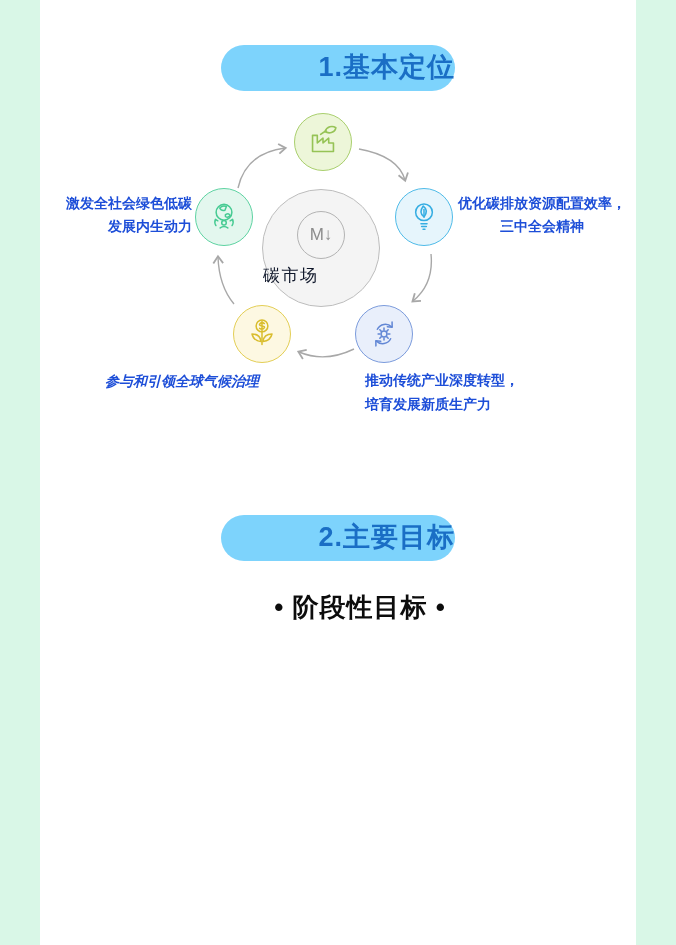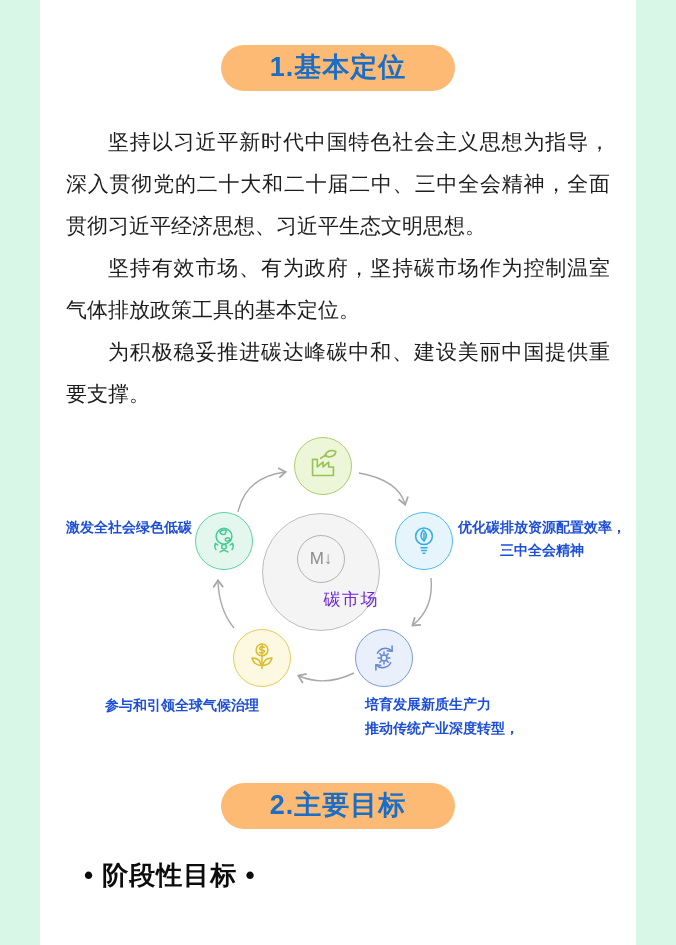--- a/index.html
+++ b/index.html
@@ -11,23 +11,24 @@
     color:#1d1d1d;
   }
   .content {
     width:596px; height:945px; margin:0 40px; background:#ffffff;
   }
   
   .pill-wrap { text-align:center; }
   .pill-wrap.first { padding-top:45px; }
   .pill {
     display:inline-block; width:234px; padding:4px 0 6px;
-    background:#fdba74; color:#1a6ec5;
+    background:#7dd3fc; color:#1a6ec5;
     border-radius:24px; font-size:27px; font-weight:bold;
     letter-spacing:1px;
+    text-align:right;
   }
   
   .para-block { margin:30px 26px 0; }
   .para-block p {
     margin:0; font-size:21px; line-height:42px;
     text-align:justify; text-indent:2em; color:#1d1d1d;
   }
   
   .diagram { position:relative; height:330px; width:676px; margin-left:-40px; margin-top:8px; }
   .arrows { position:absolute; left:0; top:0; width:676px; height:330px; }
@@ -36,62 +37,57 @@
     background:#f4f4f4; border:1.4px solid #bdbdbd; border-radius:50%;
   }
   .inner-circle {
     position:absolute; left:34px; top:21px; width:48px; height:48px;
     border:1.4px solid #b3b3b3; border-radius:50%;
     display:flex; align-items:center; justify-content:center;
     font-size:17px; color:#8c8c8c;
   }
   .center-label {
     position:absolute; bottom:19px; left:0; width:100%;
-    text-align:right; font-size:17px; color:#6d28d9; letter-spacing:1.5px;
+    text-align:left; font-size:17px; color:#0f172a; letter-spacing:1.5px;
   }
   .node {
     position:absolute; width:58px; height:58px; border-radius:50%;
     display:flex; align-items:center; justify-content:center;
   }
   .node svg { width:38px; height:38px; }
   .node-factory  { left:294px; top:14px;  background:#edf6d9; border:1.6px solid #a9cf6d; }
   .node-globe    { left:195px; top:89px;  background:#e3f7ee; border:1.6px solid #5ed3a2; }
   .node-bulb     { left:395px; top:89px;  background:#e6f5fc; border:1.6px solid #4fbbe8; }
   .node-coin     { left:233px; top:206px; background:#fdf8e2; border:1.6px solid #e3ce55; }
   .node-recycle  { left:355px; top:206px; background:#e9effb; border:1.6px solid #7b9bdc; }
   .dlabel {
     position:absolute; font-size:14px; font-weight:bold; color:#1d4ed8;
     line-height:23px; white-space:nowrap;
   }
   .dlabel.left   { right:484px; top:93px;  text-align:right; }
   .dlabel.right  { left:458px;  top:93px;  text-align:center; }
-  .dlabel.bleft  { left:105px;  top:271px; }
+  .dlabel.bleft  { left:105px;  top:271px;font-style:italic; }
   .dlabel.bright { left:365px;  top:269px; line-height:24px; }
   
-  .pill-wrap.second { margin-top:30px; }
+  .pill-wrap.second { margin-top:86px; }
   .subheader {
-    margin-top:29px; 
+    margin-top:29px; text-align:center;
     font-size:26px; font-weight:bold; color:#0c0c0c; letter-spacing:1px;margin-left:44px;
   }
   .icon-stroke { fill:none; stroke-linecap:round; stroke-linejoin:round; }
 </style>
 </head>
 <body>
 
 <div class="content">
 
   <div class="pill-wrap first">
     <div class="pill">1.基本定位</div>
   </div>
 
-  <div class="para-block">
-    <p>坚持以习近平新时代中国特色社会主义思想为指导，深入贯彻党的二十大和二十届二中、三中全会精神，全面贯彻习近平经济思想、习近平生态文明思想。</p>
-    <p>坚持有效市场、有为政府，坚持碳市场作为控制温室气体排放政策工具的基本定位。</p>
-    <p>为积极稳妥推进碳达峰碳中和、建设美丽中国提供重要支撑。</p>
-  </div>
 
   <div class="diagram">
 
     <svg class="arrows" viewBox="0 0 676 330">
       <defs>
         <marker id="ah" markerWidth="9" markerHeight="9" refX="6" refY="4.5" orient="auto">
           <path d="M1.5,1 L6.5,4.5 L1.5,8" fill="none" stroke="#a8a8a8" stroke-width="1.3"></path>
         </marker>
       </defs>
       <g fill="none" stroke="#a8a8a8" stroke-width="1.4">
@@ -165,29 +161,30 @@
           <path d="M27 25 A9.5 9.5 0 0 1 12 27.5"></path>
           <path d="M11.5 32.5 L11.4 27.2 L16.5 27.7"></path>
           <circle cx="20" cy="20" r="3.1"></circle>
           <path d="M20 13.8 v2 M20 24.2 v2 M13.8 20 h2 M24.2 20 h2 M15.6 15.6 l1.4 1.4 M23 23 l1.4 1.4 M24.4 15.6 l-1.4 1.4 M17 23 l-1.4 1.4"></path>
         </g>
       </svg>
     </div>
 
     <div class="dlabel left">
       <div>激发全社会绿色低碳</div>
+      <div>发展内生动力</div>
     </div>
     <div class="dlabel right">
       <div>优化碳排放资源配置效率，</div>
       <div>三中全会精神</div>
     </div>
     <div class="dlabel bleft">参与和引领全球气候治理</div>
     <div class="dlabel bright">
+      <div>推动传统产业深度转型，</div>
       <div>培育发展新质生产力</div>
-      <div>推动传统产业深度转型，</div>
     </div>
   </div>
 
   <div class="pill-wrap second">
     <div class="pill">2.主要目标</div>
   </div>
 
   <div class="subheader">• 阶段性目标 •</div>
 
 </div>

